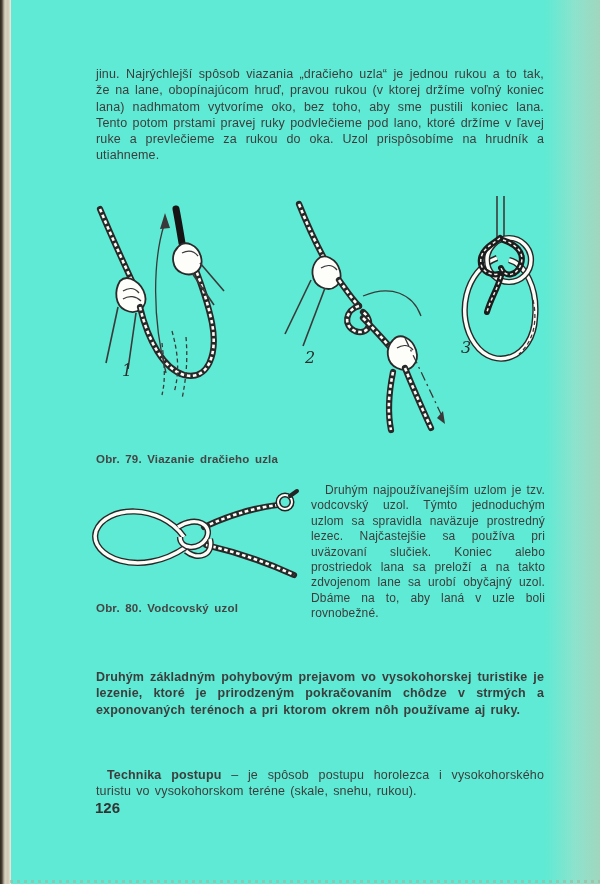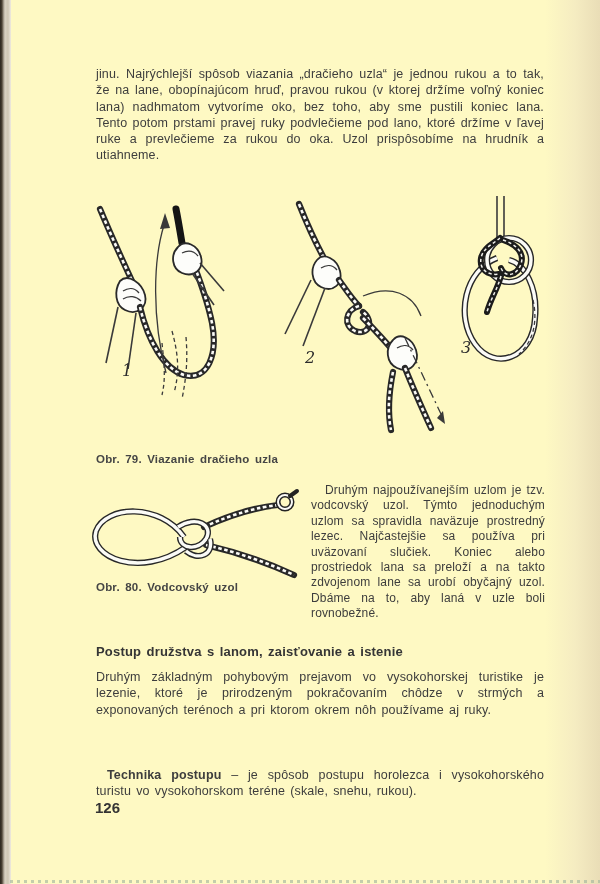--- a/index.html
+++ b/index.html
@@ -1,18 +1,18 @@
 <!DOCTYPE html>
 <html><head>
 <meta charset="utf-8">
 <style>
   html,body{margin:0;padding:0;background:#777;}
   #page{
     position:relative; width:600px; height:884px;
-    background:#fef9c3; overflow:hidden;
+    background:#5eead4; overflow:hidden;
     font-family:"Liberation Sans", sans-serif;
     color:#3d3d3d;
   }
   
   .edge-left{
     position:absolute; left:0; top:0; bottom:0; width:11px;
     background:linear-gradient(90deg,#2b261d 0px,#4a4133 2px,#8a8172 3px,#d9d2c2 5px,#cfc7b4 8px,#f0ebe0 11px);
   }
   .edge-right{
     position:absolute; right:0; top:0; bottom:0; width:55px;
@@ -144,27 +144,26 @@
       <path class="ring" d="M96,40 C114,28 132,38 124,52 C116,64 98,62 98,50"></path>
       <path class="ringc" d="M96,40 C114,28 132,38 124,52 C116,64 98,62 98,50"></path>
       <path class="ring" d="M104,64 C116,74 132,68 128,52"></path>
       <path class="ringc" d="M104,64 C116,74 132,68 128,52"></path>
       <circle cx="203" cy="15" r="7" fill="none" stroke="#232323" stroke-width="5"></circle>
       <circle cx="203" cy="15" r="7" fill="none" stroke="#fbfbf7" stroke-width="2"></circle>
       <path d="M208,9 L215,4" stroke="#232323" stroke-width="4" stroke-linecap="round" fill="none"></path>
     </svg>
   </div>
 
-  <div class="caption" style="left:96px; top:566px;">Obr. 80. Vodcovský uzol</div>
+  <div class="caption" style="left:96px; top:587px;">Obr. 80. Vodcovský uzol</div>
 
   <div class="txt" style="left:311px; top:483px; width:234px; font-size:12px; line-height:15.4px; text-indent:14px;">Druhým najpoužívanejším uzlom je tzv. vodcovský uzol. Týmto jednoduchým uzlom sa spravidla naväzuje prostredný lezec. Najčastejšie sa používa pri uväzovaní slučiek. Koniec alebo prostriedok lana sa preloží a na takto zdvojenom lane sa urobí obyčajný uzol. Dbáme na to, aby laná v uzle boli rovnobežné.</div>
 
-  <div class="heading" style="left:96px; top:644px;">Postup družstva s lanom, zaisťovanie a istenie</div>
 
-  <div class="txt" style="left:96px; top:669px; width:448px;">Druhým základným pohybovým prejavom vo vysokohorskej turistike je lezenie, ktoré je prirodzeným pokračovaním chôdze v strmých a exponovaných terénoch a pri ktorom okrem nôh používame aj ruky.</div>
+  <div class="txt" style="left:96px; top:669px; width:448px;font-weight:bold;">Druhým základným pohybovým prejavom vo vysokohorskej turistike je lezenie, ktoré je prirodzeným pokračovaním chôdze v strmých a exponovaných terénoch a pri ktorom okrem nôh používame aj ruky.</div>
 
 
   <div class="txt" style="left:96px; top:767px; width:448px; text-indent:11px;"><b>Technika postupu</b><span> – je spôsob postupu horolezca i vysokohorského turistu vo vysokohorskom teréne (skale, snehu, rukou).</span></div>
 
   <div class="pagenum" style="left:95px; top:799px;">126</div>
 
   <div class="edge-bottom"></div>
 </div>
 
 </body></html>

